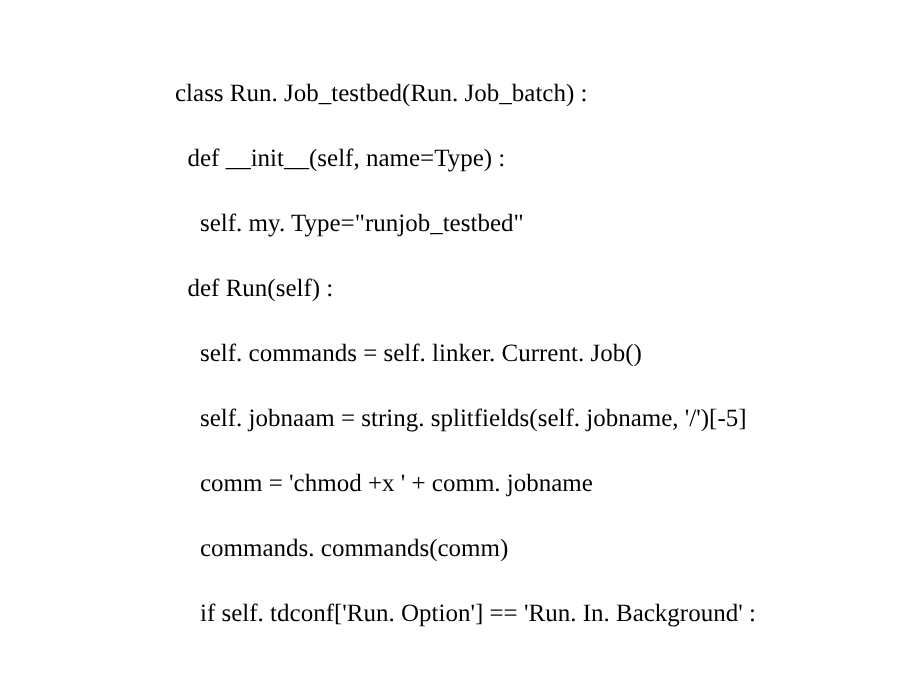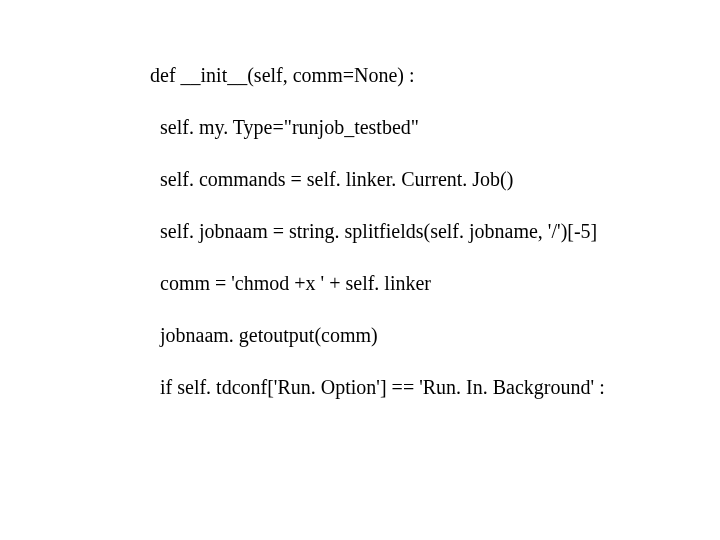--- a/index.html
+++ b/index.html
@@ -17,26 +17,28 @@
     position: absolute;
     top: 36px;
     left: 140px;
     white-space: pre;
   }
 </style>
 </head>
 <body>
 
 <div class="code-block">
-<div>  def __init__(self, comm=None) :</div>
+<div>class Run. Job_testbed(Run. Job_batch) :</div>
+<div>  def __init__(self, name=Type) :</div>
 <div>    self. my. Type="runjob_testbed"</div>
+<div>  def Run(self) :</div>
 <div>    self. commands = self. linker. Current. Job()</div>
 <div>    self. jobnaam = string. splitfields(self. jobname, '/')[-5]</div>
-<div>    comm = 'chmod +x ' + self. linker</div>
-<div>    jobnaam. getoutput(comm)</div>
+<div>    comm = 'chmod +x ' + comm. jobname</div>
+<div>    commands. commands(comm)</div>
 <div>    if self. tdconf['Run. Option'] == 'Run. In. Background' :</div>
 
 
 
 
 
 
 </div>
 
 </body></html>

